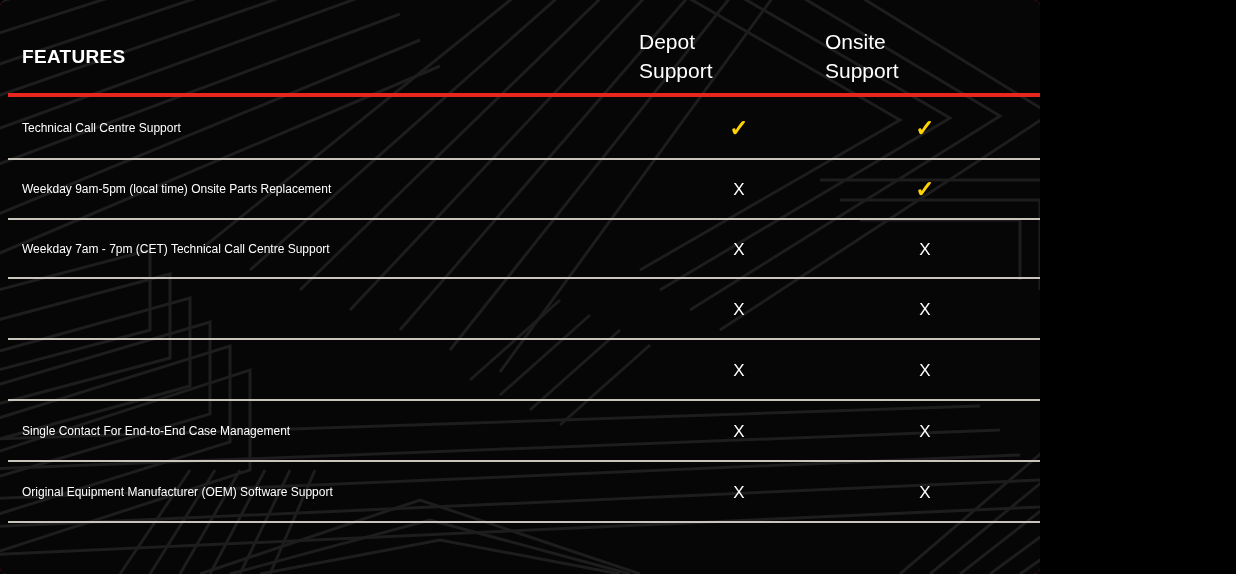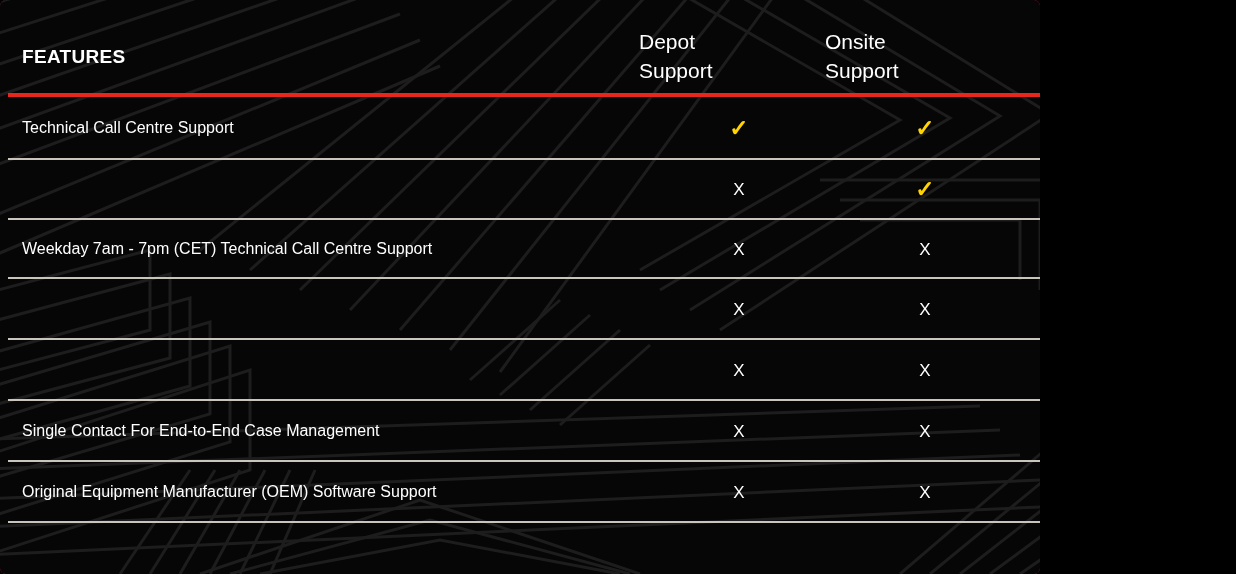--- a/index.html
+++ b/index.html
@@ -104,21 +104,21 @@
     position: absolute;
     left: 0;
     width: 1236px;
     height: 61px;
   }
   .row-label {
     position: absolute;
     left: 22px;
     top: 50%;
     transform: translateY(-50%);
-    font-size: 16px;
+    font-size: 12px;
     color: #ffffff;
     white-space: nowrap;
     line-height: 1.2;
   }
   .cell {
     position: absolute;
     top: 50%;
     transform: translateY(-50%);
     width: 200px;
     text-align: center;
@@ -248,20 +248,21 @@
 
     <div class="row" style="top:97px">
       <div class="row-label">Technical Call Centre Support</div>
       <div class="cell c-depot"><span class="mark-yes">✓</span></div>
       <div class="cell c-onsite"><span class="mark-yes">✓</span></div>
       <div class="cell c-premier"><span class="mark-yes">✓</span></div>
     </div>
     <div class="rule" style="top:158px"></div>
 
     <div class="row" style="top:158px">
+      <div class="row-label">Weekday 9am-5pm (local time) Onsite Parts Replacement</div>
       <div class="cell c-depot"><span class="mark-no">X</span></div>
       <div class="cell c-onsite"><span class="mark-yes">✓</span></div>
       <div class="cell c-premier"><span class="mark-yes">✓</span></div>
     </div>
     <div class="rule" style="top:218px"></div>
 
     <div class="row" style="top:218px">
       <div class="row-label">Weekday 7am - 7pm (CET) Technical Call Centre Support</div>
       <div class="cell c-depot"><span class="mark-no">X</span></div>
       <div class="cell c-onsite"><span class="mark-no">X</span></div>

